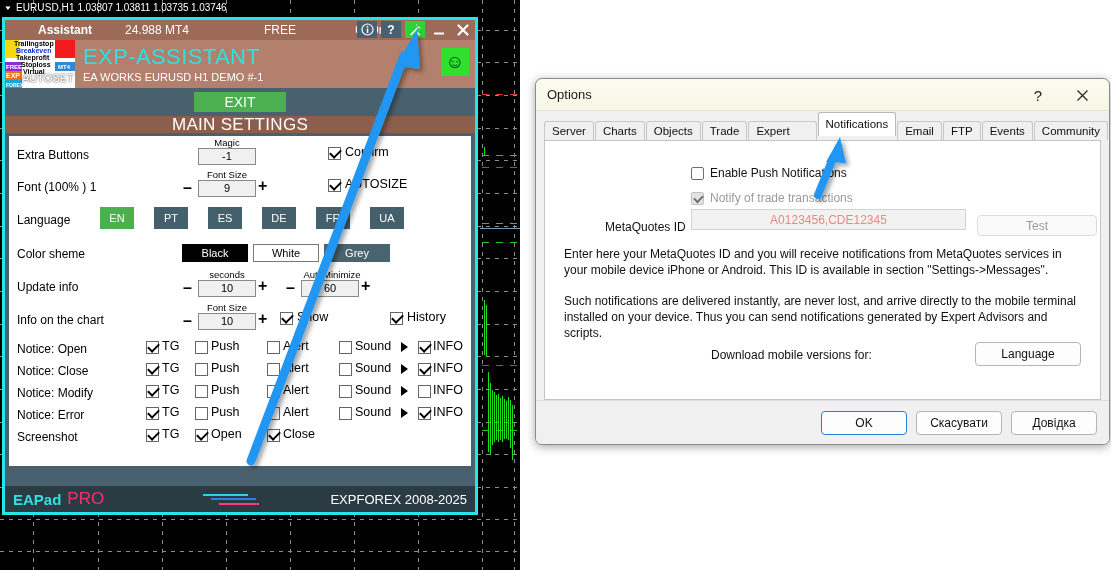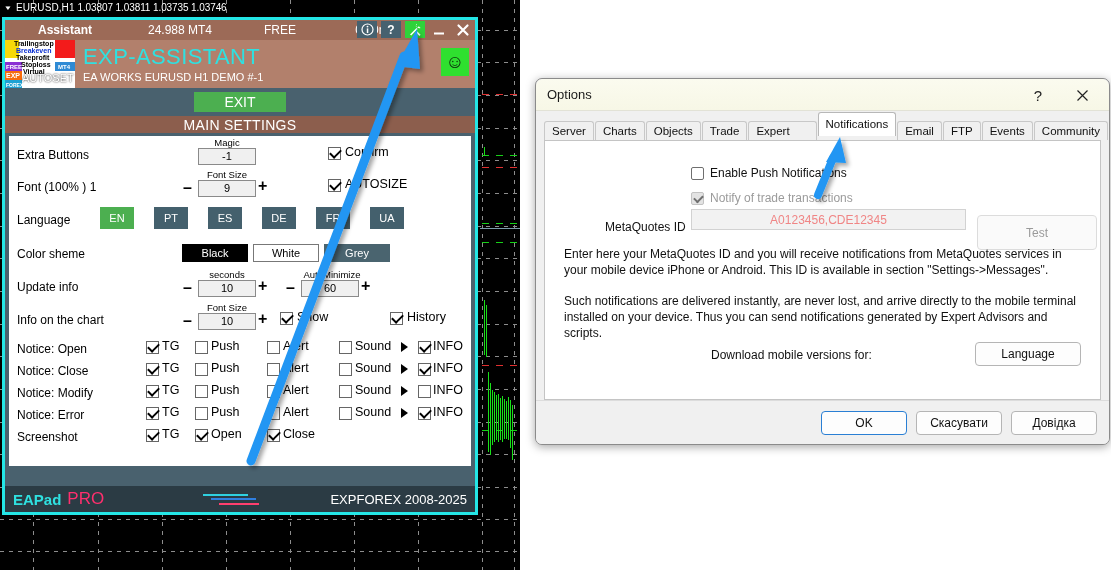--- a/index.html
+++ b/index.html
@@ -53,21 +53,21 @@
     border:3px solid #24e6e6;
     background:#49616e;
     z-index:10;
   }
   
   #ea-titlebar {
     height:20px; background:#9c6a57; position:relative;
     display:flex; align-items:center;
   }
   #ea-titlebar .t-assistant { color:#ffffff; font-size:12px; font-weight:bold; width:120px; text-align:center; }
-  #ea-titlebar .t-version { color:#ffffff; font-size:12px; width:110px; text-align:center; }
+  #ea-titlebar .t-version { color:#ffffff; font-size:12px; width:110px; text-align:left; }
   #ea-titlebar .t-free { color:#ffffff; font-size:12px; width:90px; text-align:center; }
   #ea-titlebar .t-ms { color:#ffffff; font-size:12px; width:100px; text-align:center; }
   #ea-titlebar .tb-btns { position:absolute; right:2px; top:1px; display:flex; gap:4px; align-items:center; }
   .tb-btn {
     width:20px; height:17px; background:#46616f; color:#ffffff;
     font-size:12px; display:flex; align-items:center; justify-content:center;
     font-weight:bold; cursor:pointer;
   }
   .tb-btn.green { background:#2fd23a; color:#ffffff; }
   .tb-btn.plain { background:transparent; }
@@ -93,21 +93,21 @@
 
   
   #ea-exitrow { height:28px; background:#49616e; display:flex; align-items:center; justify-content:center; }
   #ea-exit-btn {
     width:92px; height:20px; background:#4caf50; color:#ffffff; font-size:14px;
     display:flex; align-items:center; justify-content:center; cursor:pointer;
   }
 
   
   #ea-mainsettings-hdr {
-    height:17px; background:#8c5e4d; color:#ffffff; font-size:14px;
+    height:17px; background:#8c5e4d; color:#ffffff; font-size:17px;
     display:flex; align-items:center; justify-content:center; letter-spacing:.3px;
   }
 
   
   #ea-body {
     background:#ffffff; height:330px; margin:3px 4px 0 4px;
     position:relative; color:#000000; font-size:12px;
   }
   .lbl { position:absolute; left:8px; font-size:12px; color:#000; white-space:nowrap; }
   .caption { position:absolute; font-size:9.5px; color:#000; text-align:center; white-space:nowrap; }
@@ -506,21 +506,21 @@
 
   <div id="opt-panel">
     <div class="wcbx" style="left:146px; top:26px"></div>
     <div class="wlabel" style="left:165px; top:25px">Enable Push Notifications</div>
 
     <div class="wcbx disabled checked" style="left:146px; top:51px"></div>
     <div class="wlabel dim" style="left:165px; top:50px">Notify of trade transactions</div>
 
     <div class="wlabel" style="left:60px; top:79px">MetaQuotes ID</div>
     <div id="mq-input" style="left:146px; top:68px; width:275px">A0123456,CDE12345</div>
-    <div class="win-btn disabled" style="position:absolute; left:432px; top:74px; width:120px; height:35px;">Test</div>
+    <div class="win-btn disabled" style="position:absolute; left:432px; top:74px; width:120px; height:21px;">Test</div>
 
     <div class="wtext" style="left:19px; top:105px; right:14px;">Enter here your MetaQuotes ID and you will receive notifications from MetaQuotes services in your mobile device iPhone or Android. This ID is available in section "Settings-&gt;Messages".</div>
     <div class="wtext" style="left:19px; top:152px; right:14px;">Such notifications are delivered instantly, are never lost, and arrive directly to the mobile terminal installed on your device. Thus you can send notifications generated by Expert Advisors and scripts.</div>
 
     <div class="wlabel" style="left:166px; top:207px">Download mobile versions for:</div>
     <div class="win-btn" style="position:absolute; left:430px; top:201px; width:106px;">Language</div>
   </div>
 
   <div id="opt-footer">
     <div class="win-btn default">OK</div>

